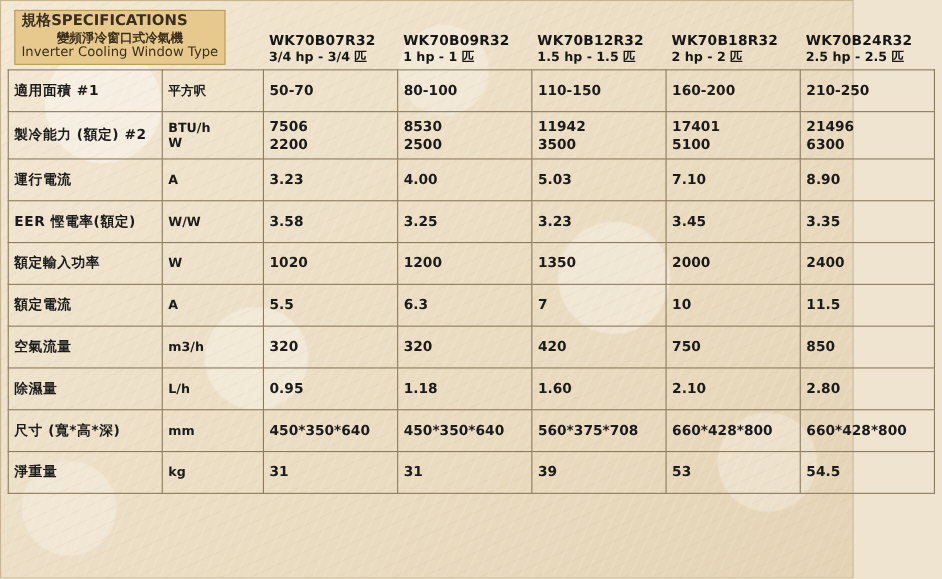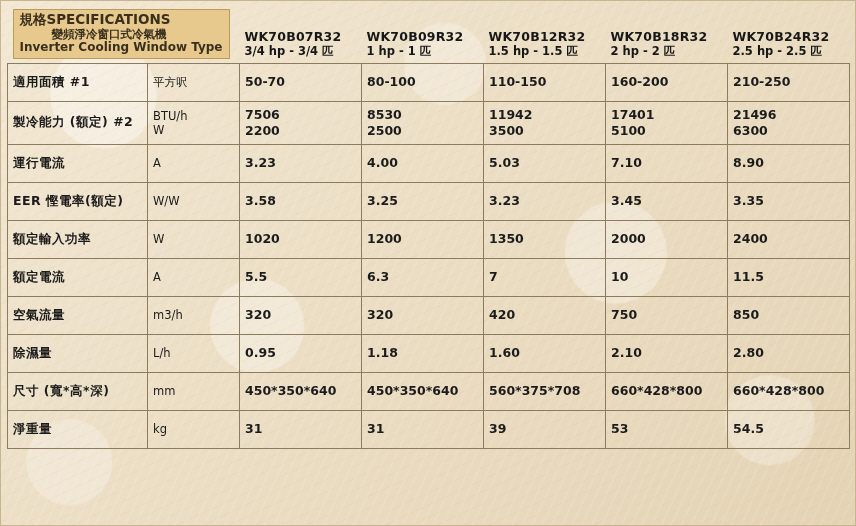--- a/index.html
+++ b/index.html
@@ -8,21 +8,21 @@
   }
   body {
     width: 856px;
     height: 526px;
     overflow: hidden;
     font-family: "DejaVu Sans", "Liberation Sans", sans-serif;
     background: #efe4cf;
   }
   .sheet {
     position: relative;
-    width: 856px;
+    width: 776px;
     height: 526px;
     box-sizing: border-box;
     background:
       radial-gradient(circle at 12% 18%, rgba(255,255,255,0.38) 0 52px, rgba(255,255,255,0) 54px),
       radial-gradient(circle at 30% 62%, rgba(255,255,255,0.30) 0 46px, rgba(255,255,255,0) 48px),
       radial-gradient(circle at 52% 12%, rgba(255,255,255,0.26) 0 40px, rgba(255,255,255,0) 42px),
       radial-gradient(circle at 72% 48%, rgba(255,255,255,0.30) 0 50px, rgba(255,255,255,0) 52px),
       radial-gradient(circle at 90% 80%, rgba(255,255,255,0.26) 0 44px, rgba(255,255,255,0) 46px),
       radial-gradient(circle at 8% 88%, rgba(255,255,255,0.24) 0 42px, rgba(255,255,255,0) 44px),
       linear-gradient(135deg, #f3e8d4 0%, #ecdfc6 40%, #e9dabe 70%, #e4d3b4 100%);
@@ -79,21 +79,21 @@
   }
   .t-zh {
     font-size: 11.5px;
     font-weight: 700;
     color: #3a2f1d;
     white-space: nowrap;
     margin-left: 32px;
   }
   .t-en {
     font-size: 12px;
-    font-weight: 700;
+    font-weight: 400;
     color: #3a2f1d;
     white-space: nowrap;
   }
   .model {
     font-size: 12.5px;
     font-weight: 700;
     letter-spacing: .2px;
     color: #171717;
     line-height: 1.25;
   }
@@ -105,21 +105,21 @@
   }
 
   .rowlabel {
     font-size: 12.5px;
     font-weight: 700;
     color: #141414;
     letter-spacing: .5px;
   }
   .unit {
     font-size: 11.5px;
-    font-weight: 400;
+    font-weight: 700;
     color: #141414;
     margin-left: 16px;
   }
   .val {
     font-size: 12.5px;
     font-weight: 700;
     color: #141414;
     line-height: 1.25;
   }
   .val .l2 { display: block; }

